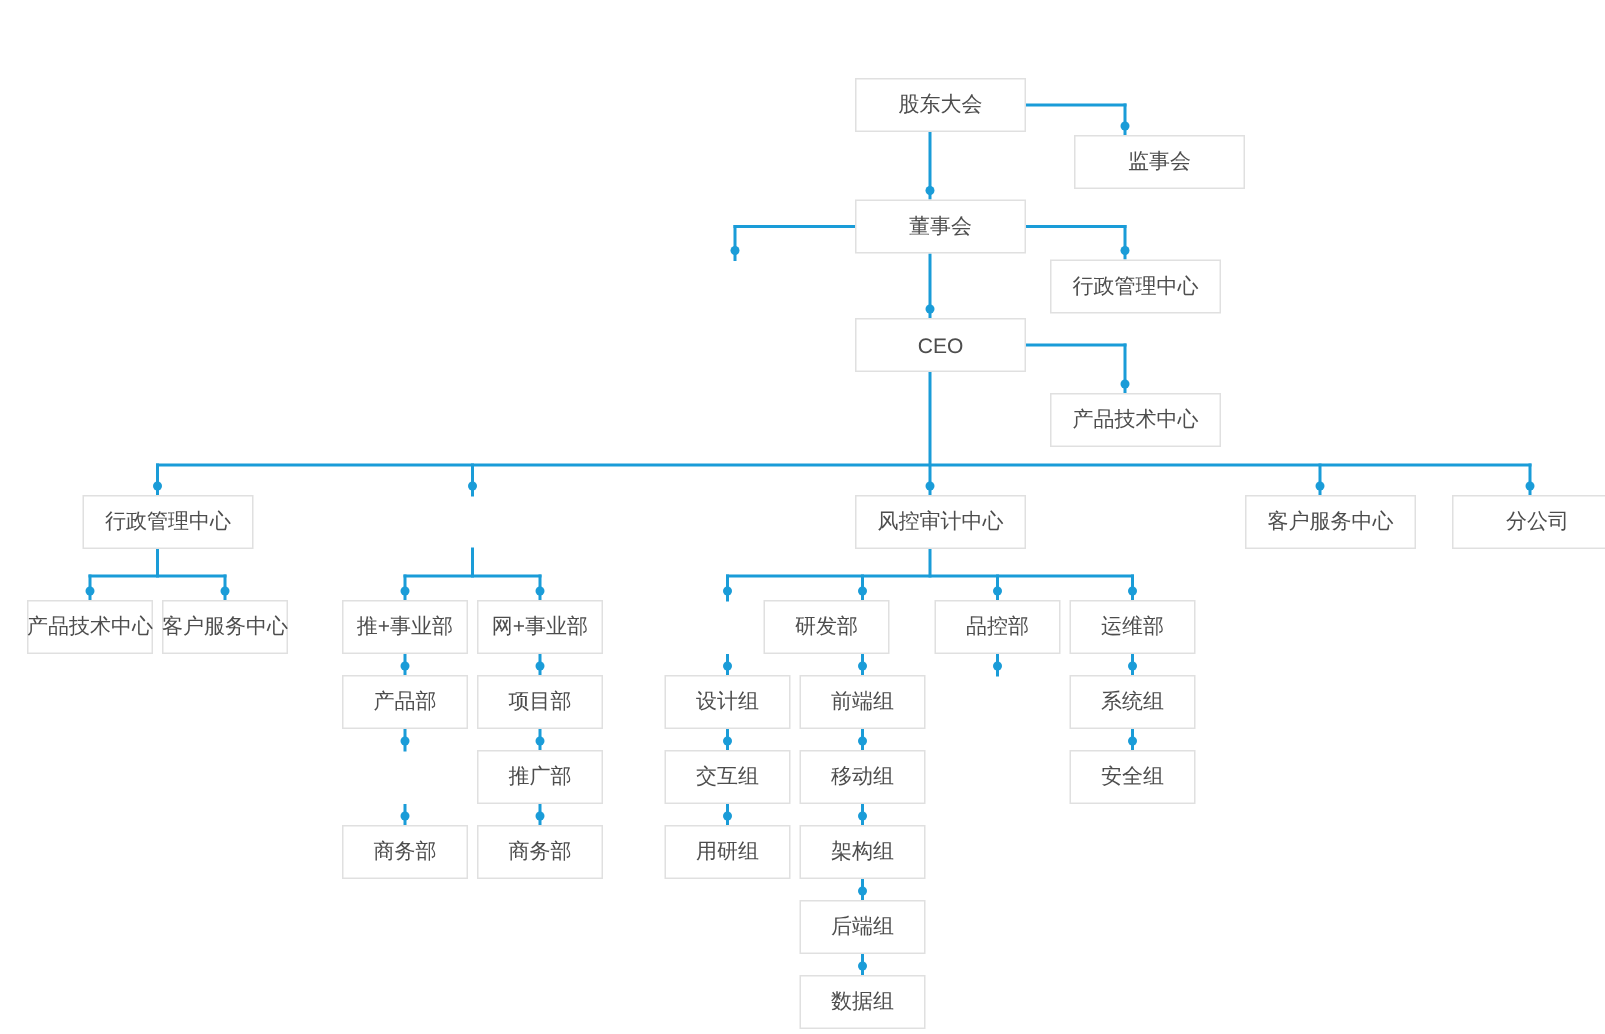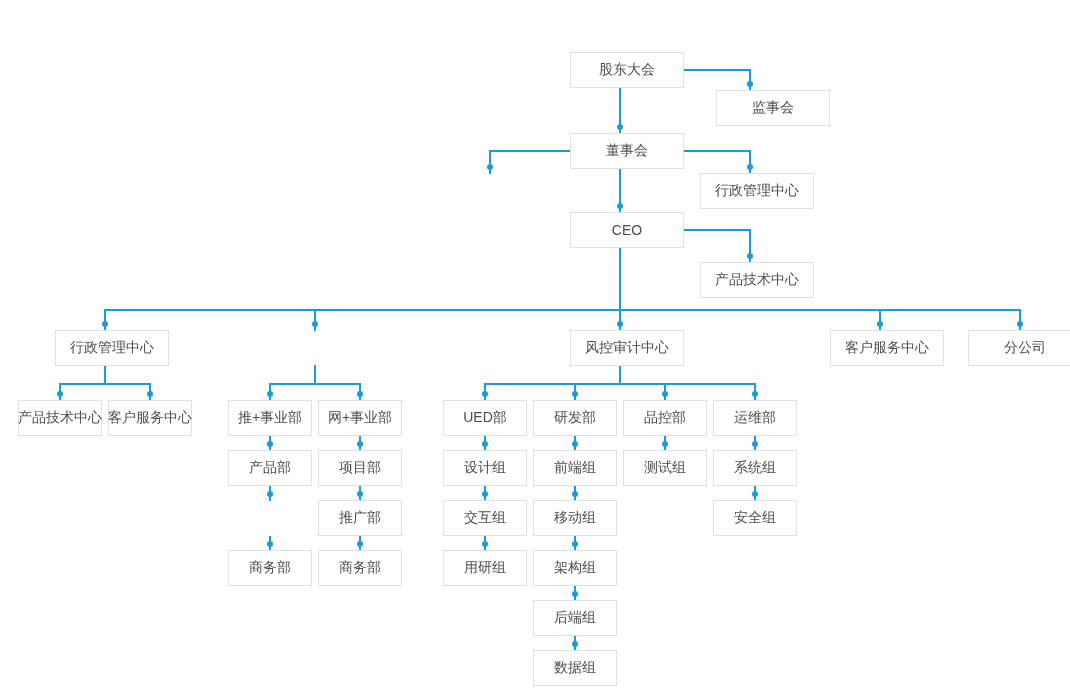--- a/index.html
+++ b/index.html
@@ -182,24 +182,21 @@
   <div class="node w84" style="left:318px;top:450px">
       <span>项目部</span>
     </div>
   <div class="node w84" style="left:318px;top:500px">
       <span>推广部</span>
     </div>
   <div class="node w84" style="left:318px;top:550px">
       <span>商务部</span>
     </div>
 
-  <div class="node w84" style="left:443px;top:400px">
-      <span>UED部</span>
-    </div>
-  <div class="node w84" style="left:533px;top:400px">
+  <div class="node w84" style="left:509px;top:400px">
       <span>研发部</span>
     </div>
   <div class="node w84" style="left:623px;top:400px">
       <span>品控部</span>
     </div>
   <div class="node w84" style="left:713px;top:400px">
       <span>运维部</span>
     </div>
 
   <div class="node w84" style="left:443px;top:450px">
@@ -221,23 +218,20 @@
   <div class="node w84" style="left:533px;top:550px">
       <span>架构组</span>
     </div>
   <div class="node w84" style="left:533px;top:650px">
       <span>数据组</span>
     </div>
   <div class="node w84" style="left:533px;top:600px">
       <span>后端组</span>
     </div>
 
-  <div class="node w84" style="left:623px;top:450px">
-      <span>测试组</span>
-    </div>
 
   <div class="node w84" style="left:713px;top:450px">
       <span>系统组</span>
     </div>
   <div class="node w84" style="left:713px;top:500px">
       <span>安全组</span>
     </div>
 
 </div>
 

